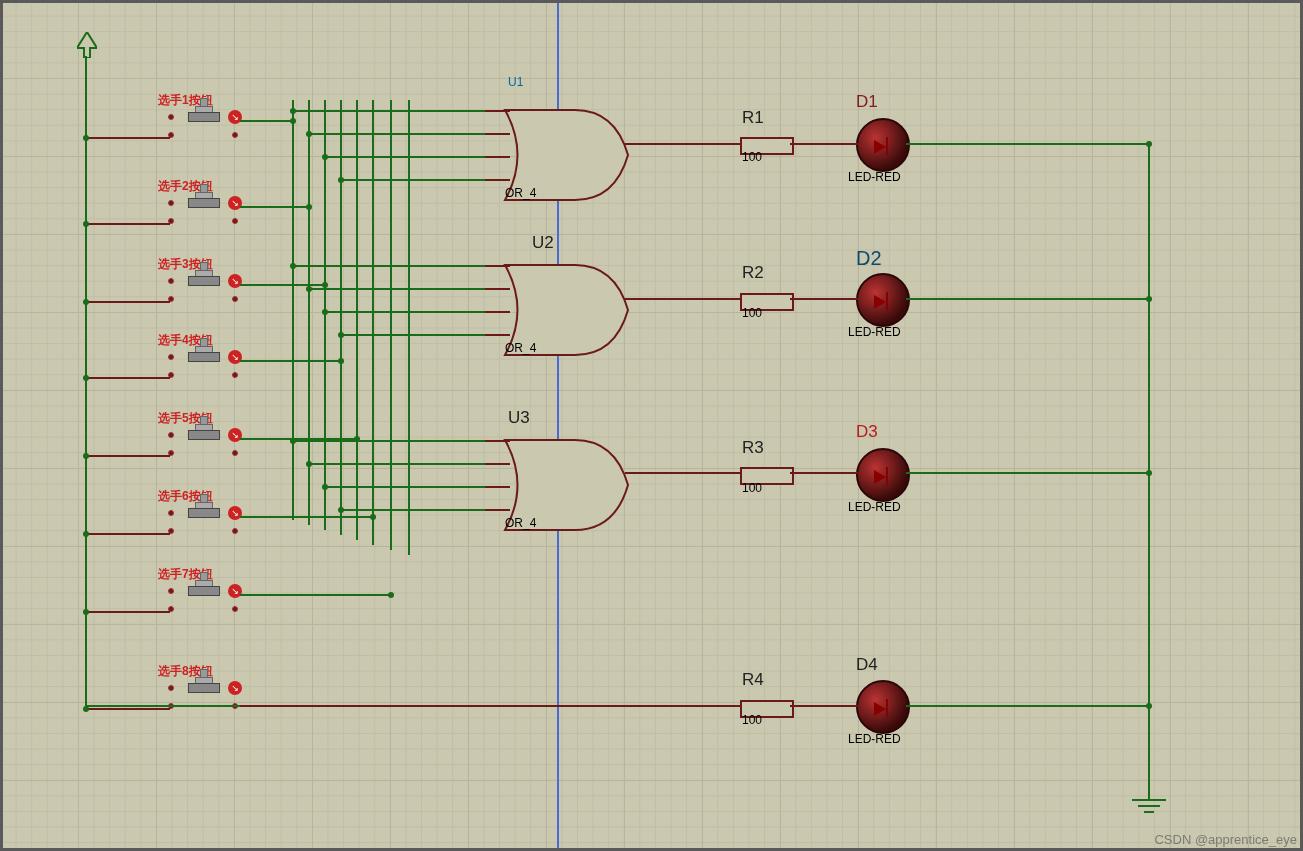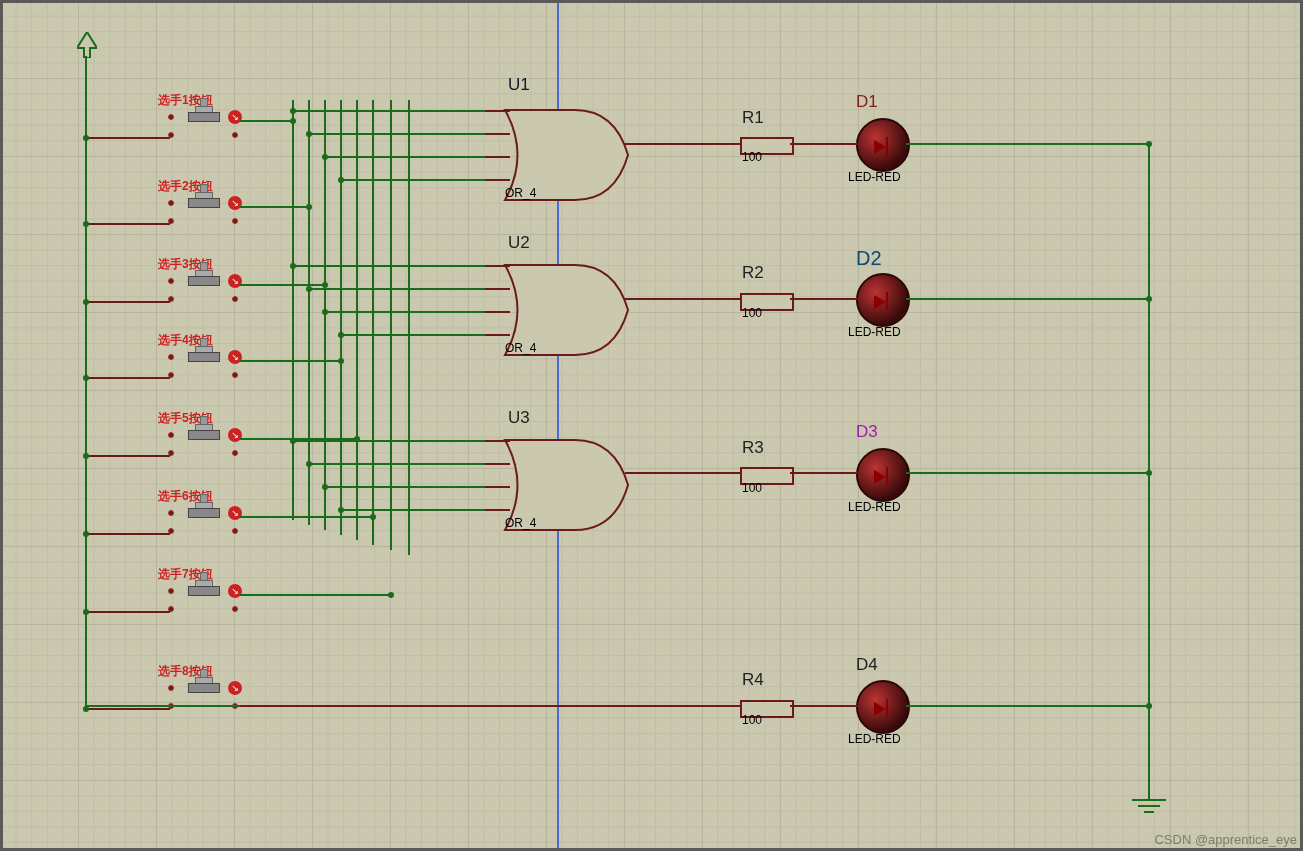--- a/index.html
+++ b/index.html
@@ -166,32 +166,32 @@
         <div class="sw-dot" style="left:64px;top:6px"></div>
       <div class="sw-dot" style="left:0;top:24px"></div>
         <div class="sw-dot" style="left:64px;top:24px"></div>
       <div class="sw-push">↘</div>
     </div>
     <div class="wire wh maroon" style="left:85px;top:708px;width:85px"></div>
     <div class="junc" style="left:83px;top:706px"></div>
     </div>
 
   <div id="gates">
-      <div class="lbl" style="left:508px;top:75px;font-size:17px;color:#0f172a">U1</div>
+      <div class="lbl" style="left:508px;top:75px;font-size:12px;color:#0369a1">U1</div>
     <div class="orgate" style="left:500px;top:95px">
       <svg viewBox="0 0 130 100">
           <path d="M5 5 Q 40 5 75 5 Q 115 5 128 50 Q 115 95 75 95 Q 40 95 5 95 Q 30 50 5 5 Z" fill="#cbc8b0" stroke="#6b1a1a" stroke-width="2"></path>
       </svg>
     </div>
     <div class="val" style="left:505px;top:186px">OR_4</div>
       <div class="wire wh maroon" style="left:485px;top:110px;width:25px"></div>
       <div class="wire wh maroon" style="left:485px;top:133px;width:25px"></div>
       <div class="wire wh maroon" style="left:485px;top:156px;width:25px"></div>
       <div class="wire wh maroon" style="left:485px;top:179px;width:25px"></div>
-      <div class="lbl" style="left:508px;top:233px;font-size:17px;color:#222">U2</div>
+      <div class="lbl" style="left:532px;top:233px;font-size:17px;color:#222">U2</div>
     <div class="orgate" style="left:500px;top:250px">
       <svg viewBox="0 0 130 100">
           <path d="M5 5 Q 40 5 75 5 Q 115 5 128 50 Q 115 95 75 95 Q 40 95 5 95 Q 30 50 5 5 Z" fill="#cbc8b0" stroke="#6b1a1a" stroke-width="2"></path>
       </svg>
     </div>
     <div class="val" style="left:505px;top:341px">OR_4</div>
       <div class="wire wh maroon" style="left:485px;top:265px;width:25px"></div>
       <div class="wire wh maroon" style="left:485px;top:288px;width:25px"></div>
       <div class="wire wh maroon" style="left:485px;top:311px;width:25px"></div>
       <div class="wire wh maroon" style="left:485px;top:334px;width:25px"></div>
@@ -223,21 +223,21 @@
     <div class="val" style="left:742px;top:713px">100</div>
     </div>
 
   <div id="leds">
       <div class="lbl" style="left:856px;top:92px;font-size:17px;color:#7f1d1d">D1</div>
     <div class="led" style="left:856px;top:118px"></div>
     <div class="val" style="left:848px;top:170px">LED-RED</div>
       <div class="lbl" style="left:856px;top:247px;font-size:20px;color:#0c4a6e">D2</div>
     <div class="led" style="left:856px;top:273px"></div>
     <div class="val" style="left:848px;top:325px">LED-RED</div>
-      <div class="lbl" style="left:856px;top:422px;font-size:17px;color:#a21caf">D3</div>
+      <div class="lbl" style="left:856px;top:422px;font-size:17px;color:#b91c1c">D3</div>
     <div class="led" style="left:856px;top:448px"></div>
     <div class="val" style="left:848px;top:500px">LED-RED</div>
       <div class="lbl" style="left:856px;top:655px;font-size:17px;color:#222">D4</div>
     <div class="led" style="left:856px;top:680px"></div>
     <div class="val" style="left:848px;top:732px">LED-RED</div>
     </div>
 
   <div class="wire wv" style="left:1148px;top:142px;height:650px"></div>
   <div class="gnd" style="left:1128px;top:790px">
     <svg width="42" height="30">

